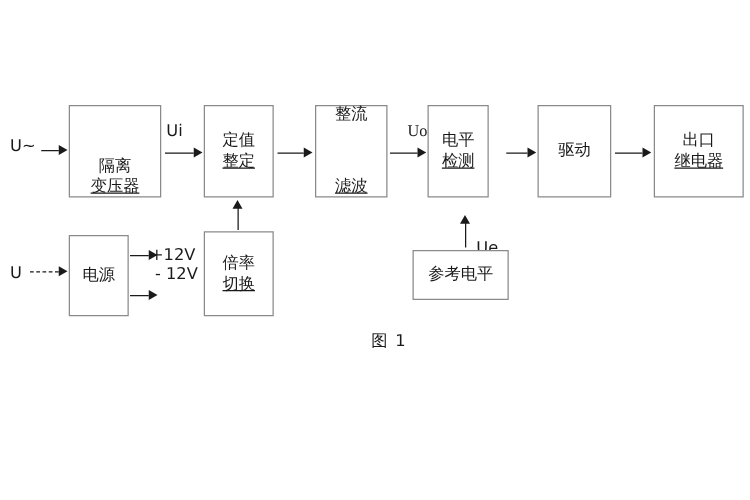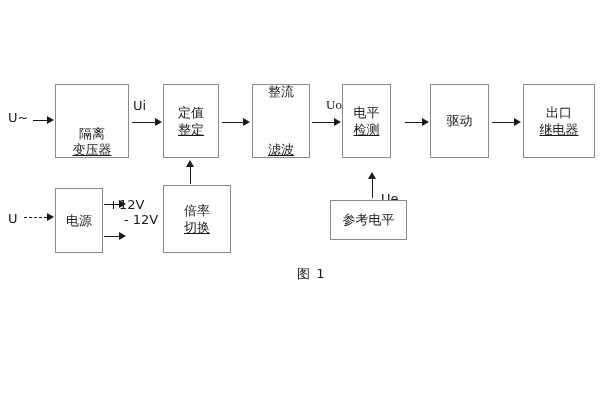--- a/index.html
+++ b/index.html
@@ -143,34 +143,34 @@
   </div>
 
   <div class="block one-line" style="left:55px;top:188px;width:48px;height:65px;">
     <span class="ln">电源</span>
   </div>
 
   <div class="harrow" style="left:104px;top:200px;width:22px;">
     <span class="shaft" style="width:15px;"></span>
     <span class="head"></span>
   </div>
-  <div class="lbl" style="left:108px;top:198px;">+12V</div>
+  <div class="lbl" style="left:120px;top:198px;">+12V</div>
 
   <div class="harrow" style="left:104px;top:232px;width:22px;">
     <span class="shaft" style="width:15px;"></span>
     <span class="head"></span>
   </div>
   <div class="lbl" style="left:124px;top:213px;">- 12V</div>
 
   <div class="varrow" style="left:186px;top:160px;height:24px;">
     <span class="head"></span>
     <span class="shaft" style="height:19px;"></span>
   </div>
 
-  <div class="block" style="left:163px;top:185px;width:68px;height:68px;">
+  <div class="block" style="left:163px;top:185px;width:56px;height:68px;">
     <span class="ln">倍率</span>
     <span class="ln">切换</span>
   </div>
 
   <div class="varrow" style="left:368px;top:172px;height:26px;">
     <span class="head"></span>
     <span class="shaft" style="height:21px;"></span>
   </div>
   <div class="lbl" style="left:381px;top:192px;">Ue</div>
 

